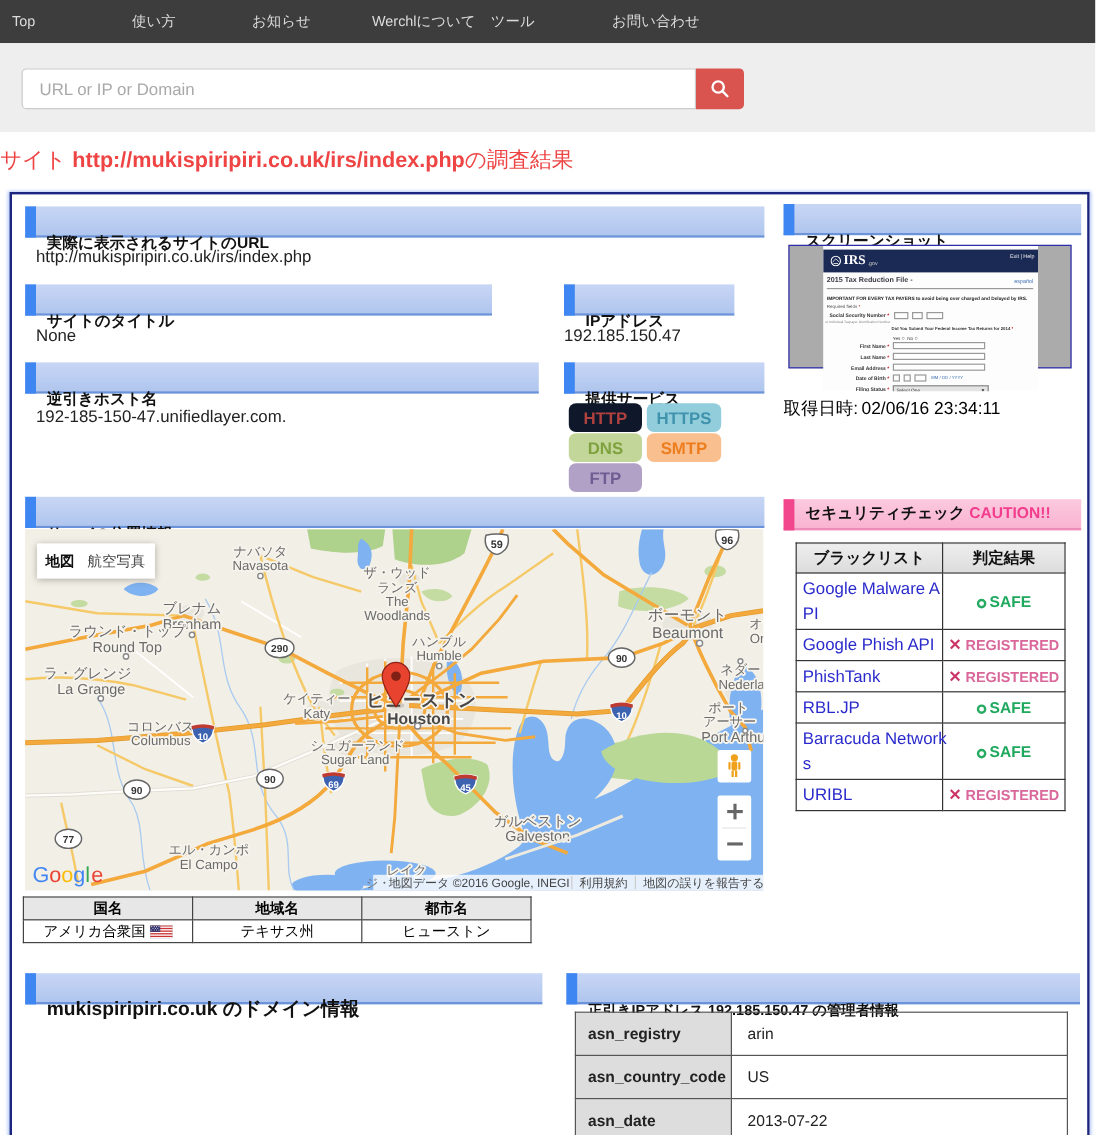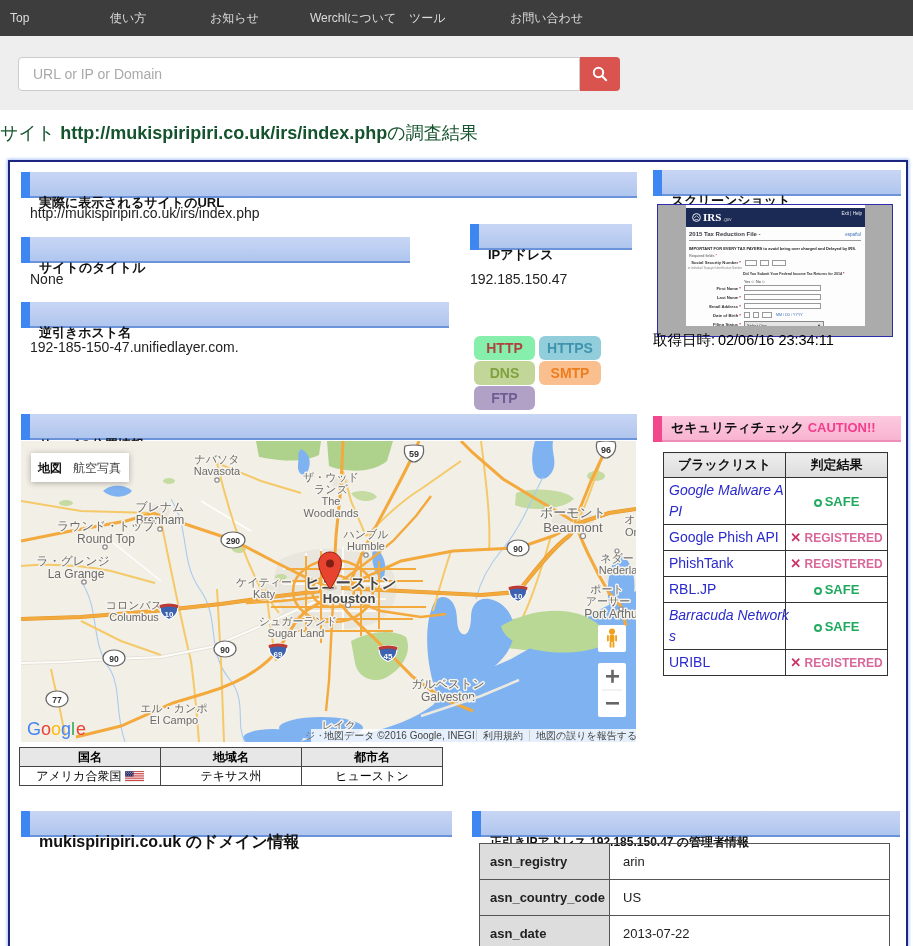--- a/index.html
+++ b/index.html
@@ -5,48 +5,48 @@
 <style>
 * { margin:0; padding:0; box-sizing:border-box; }
 body { font-family:"Liberation Sans",sans-serif; background:#fff; }
 #page { position:relative; width:913px; height:946px; overflow:hidden; background:#fff; }
 .nav { position:absolute; left:0; top:0; width:913px; height:36px; background:#3d3d3d; }
 .nav span { position:absolute; top:0; line-height:36px; font-size:12px; color:#dcdcdc; }
 .searchzone { position:absolute; left:0; top:36px; width:913px; height:74px; background:#eeeeee; }
 .sinput { position:absolute; left:18px; top:57px; width:562px; height:34px; background:#fff; border:1px solid #ccc; border-radius:4px 0 0 4px; }
 .sinput span { position:absolute; left:14px; top:0; line-height:32px; font-size:14px; color:#a9a9a9; }
 .sbtn { position:absolute; left:580px; top:57px; width:40px; height:34px; background:#d9534f; border-radius:0 4px 4px 0; }
-.h1 { position:absolute; left:0; top:121px; font-size:18px; color:#14532d; white-space:nowrap; }
+.h1 { position:absolute; left:0; top:121px; font-size:18px; color:#ef4444; white-space:nowrap; }
 .panel { position:absolute; left:8px; top:160px; width:900px; height:900px; border:2px solid #1c2680; box-shadow:0 0 3px 1px #a9c1f5; }
 .bh { position:absolute; height:26px; background:linear-gradient(#c8d6f5,#b0c6ee); border-bottom:2px solid #6b93da; }
 .bh:before { content:""; position:absolute; left:0; top:0; width:9px; height:26px; background:#3e86f2; }
 .bh b { position:absolute; left:18px; top:0; line-height:24px; font-size:13px; color:#111; white-space:nowrap;margin-top:19px; }
 .ph { position:absolute; height:26px; background:linear-gradient(#fccadf,#f9b3d1); border-bottom:2px solid #ee8cba; }
 .ph:before { content:""; position:absolute; left:0; top:0; width:9px; height:26px; background:#f2478d; }
 .ph b { position:absolute; left:18px; top:0; line-height:24px; font-size:13px; color:#111; white-space:nowrap; }
 .val { position:absolute; font-size:14px; color:#222; white-space:nowrap; }
 .badge { position:absolute; width:61px; height:24px; border-radius:6px; font-size:14px; font-weight:bold; text-align:center; line-height:24px; }
 .ctab { position:absolute; left:19px; top:747px; border-collapse:collapse; }
 .ctab td { border:1px solid #444; text-align:center; font-size:12px; height:19px; width:141px; }
 .ctab tr.hd td { background:#e7e7e7; font-weight:bold; }
 .sectab { position:absolute; left:663px; top:452px; border-collapse:collapse; table-layout:fixed; width:196px; }
 .sectab td { border:1px solid #333; font-size:14px; background:#fff; }
 .sectab td.bl { width:122px; color:#2a2acc; padding:2px 0 2px 5px; line-height:21px; }
-.sectab td.bl span { white-space:nowrap;font-style:italic; }
+.sectab td.bl span { white-space:nowrap; }
 .sectab td.res { width:102px; text-align:center; font-weight:bold; font-size:13px; white-space:nowrap; padding:0; overflow:hidden; }
 .sectab tr.hd td { height:24px; padding:0; line-height:24px; background:linear-gradient(#eee,#dcdcdc); font-weight:bold; color:#111; text-align:center; font-size:13px; }
 .safe { color:#1fa95e; }
 .safe i { display:inline-block; width:8px; height:8px; border:2px solid #27ab62; border-radius:50%; margin-right:3px; vertical-align:-1px; }
 .reg { color:#d9679a; font-size:12px !important; }
 .reg i { font-style:normal; color:#cc3366; font-weight:bold; font-size:13px; }
 .asntab { position:absolute; left:479px; top:843px; border-collapse:collapse; }
 .asntab td { border:1px solid #555; font-size:13px; height:36px; }
 .asntab td.k { width:130px; background:#ddd; font-weight:bold; padding-left:10px; color:#222;}
 .asntab td.v { width:280px; padding-left:13px; color:#222; }
-.thumb { position:absolute; left:657px; top:204px; width:236px; height:133px; background:#ababab; border:1px solid #2d2db0; }
+.thumb { position:absolute; left:657px; top:204px; width:236px; height:103px; background:#ababab; border:1px solid #2d2db0; }
 </style>
 </head>
 <body>
 <div id="page">
   <div class="nav">
     <span style="left:10px">Top</span>
     <span style="left:110px">使い方</span>
     <span style="left:210px">お知らせ</span>
     <span style="left:310px">Werchlについて</span>
     <span style="left:409px">ツール</span>
@@ -66,32 +66,35 @@
   <div class="panel"></div>
 
   <div class="bh" style="left:21px; top:172px; width:616px;">
       <b>実際に表示されるサイトのURL</b>
     </div>
   <div class="val" style="left:30px; top:205px;">http://mukispiripiri.co.uk/irs/index.php</div>
 
   <div class="bh" style="left:21px; top:237px; width:389px;">
       <b>サイトのタイトル</b>
     </div>
-  <div class="bh" style="left:470px; top:224px; width:162px;">
+  <div class="bh" style="left:470px; top:237px; width:142px;">
       <b>IPアドレス</b>
     </div>
   <div class="val" style="left:30px; top:271px;">None</div>
   <div class="val" style="left:470px; top:271px;">192.185.150.47</div>
 
   <div class="bh" style="left:21px; top:302px; width:428px;">
       <b>逆引きホスト名</b>
     </div>
+  <div class="bh" style="left:470px; top:302px; width:167px;">
+      <b>提供サービス</b>
+    </div>
   <div class="val" style="left:30px; top:339px;">192-185-150-47.unifiedlayer.com.</div>
 
-  <div class="badge" style="left:474px; top:336px; background:#86efac; color:#b0413e;">HTTP</div>
+  <div class="badge" style="left:474px; top:336px; background:#0f172a; color:#b0413e;">HTTP</div>
   <div class="badge" style="left:539px; top:336px; width:62px; background:#92cddc; color:#3f93ad;">HTTPS</div>
   <div class="badge" style="left:474px; top:361px; background:#c2d69a; color:#7fa13e;">DNS</div>
   <div class="badge" style="left:539px; top:361px; width:62px; background:#fabf8f; color:#ed7e20;">SMTP</div>
   <div class="badge" style="left:474px; top:386px; background:#b2a1c7; color:#705c92;">FTP</div>
 
   <div class="bh" style="left:21px; top:414px; width:616px;">
       <b>サーバの位置情報</b>
     </div>
   <div id="map" style="position:absolute; left:21px; top:441px; width:615px; height:301px; background:#f2efe6;">
   <svg width="615" height="301" viewBox="0 0 615 301" style="position:absolute;left:0;top:0">

